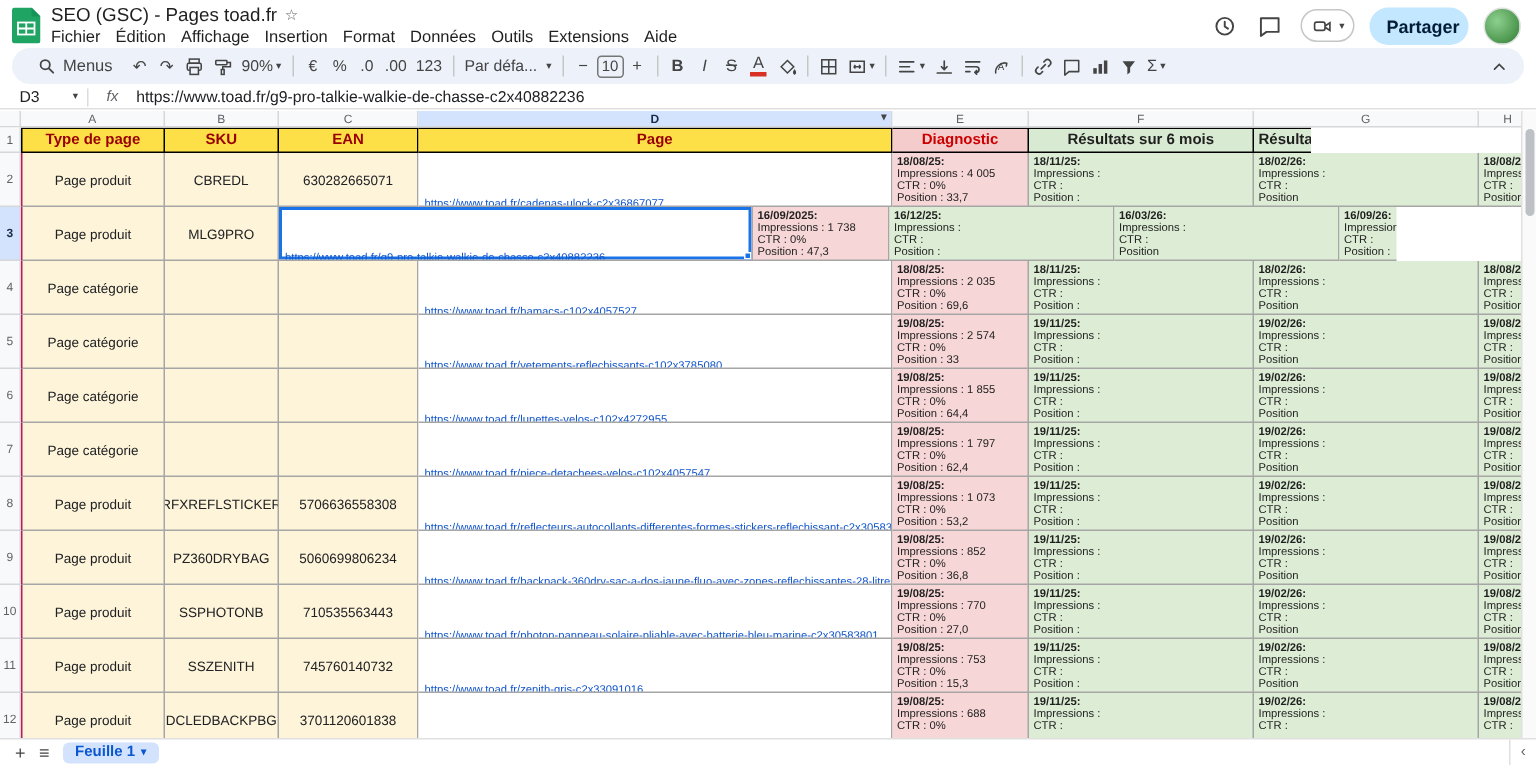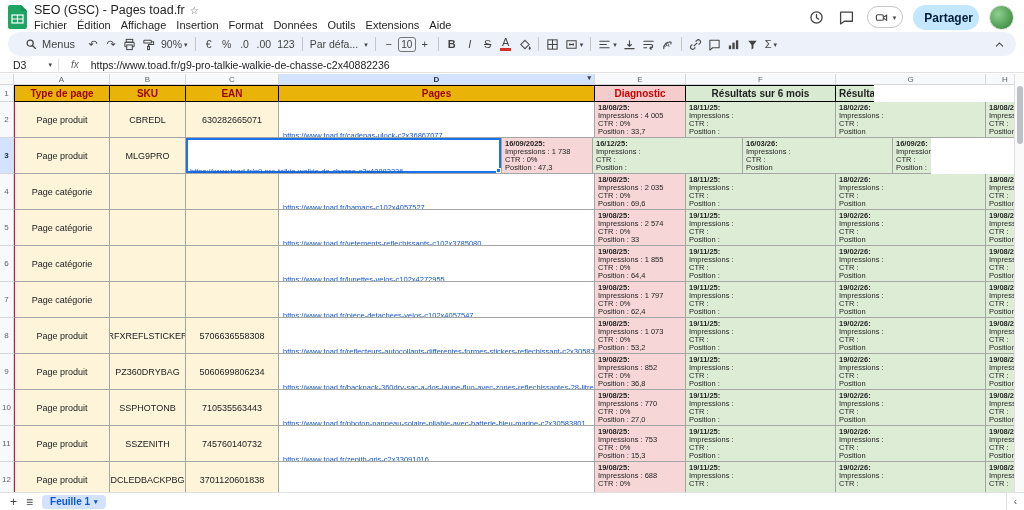--- a/index.html
+++ b/index.html
@@ -73,21 +73,21 @@
     font-size:8px; color:#5f6368; }
   .rownum.sel { background:#d3e3fd; color:#172b4d; font-weight:bold; }
   .cell { flex:none; border-right:1px solid #a6a6a6; border-bottom:1px solid #a6a6a6; overflow:hidden; }
   .w-a{width:96px}.w-b{width:76px}.w-c{width:93px}.w-d{width:316px}
   .w-e{width:91px}.w-f{width:150px}.w-g{width:150px}.w-h{width:38px;border-right:none;}
   .cell.w-a { border-left:1px solid #be185d; }
   .head .cell { border-color:#000; display:flex; align-items:center; justify-content:center;
     font-size:10px; font-weight:bold; white-space:nowrap; border-top:1px solid #000; }
   .head .cell.w-a { border-left:1px solid #000; }
   .head .cell.w-h { justify-content:flex-start; padding-left:3px; }
-  .cream { background:#eab308; color:#990000; }
+  .cream { background:#fde047; color:#990000; }
   .pinkhead { background:#f4cccc; color:#cc0000; }
   .greenhead { background:#d9ead3; color:#1f1f1f; }
   .abc { background:#fdf4d9; display:flex; align-items:center; justify-content:center;
     font-size:9px; text-align:center; }
   .urlcell { background:#fff; display:flex; align-items:center; padding:0 4px; }
   .link { font-size:7.5px; color:#1155cc; white-space:nowrap; cursor:pointer;margin-top:32px; }
   .metric { padding:1.5px 3px; font-size:7.5px; line-height:8.2px; color:#1f1f1f; }
   .metric div { white-space:nowrap; }
   .m-date { font-weight:bold; }
   .pink { background:#f6d6d6; }
@@ -329,21 +329,21 @@
       <div class="col-letter w-f">F</div>
       <div class="col-letter w-g">G</div>
       <div class="col-letter w-h">H</div>
     </div>
 
   <div class="trow head">
     <div class="rownum">1</div>
     <div class="cell w-a cream">Type de page</div>
     <div class="cell w-b cream">SKU</div>
     <div class="cell w-c cream">EAN</div>
-    <div class="cell w-d cream">Pages</div>
+    <div class="cell w-d cream">Page</div>
     <div class="cell w-e pinkhead">Diagnostic</div>
     <div class="cell w-g greenhead">Résultats sur 6 mois</div>
     <div class="cell w-h greenhead">Résultats sur 12 mois</div>
   </div>
 
   <div>
       <div class="trow">
         <div class="rownum">2</div>
         <div class="cell abc w-a">Page produit</div>
         <div class="cell abc w-b">CBREDL</div>

